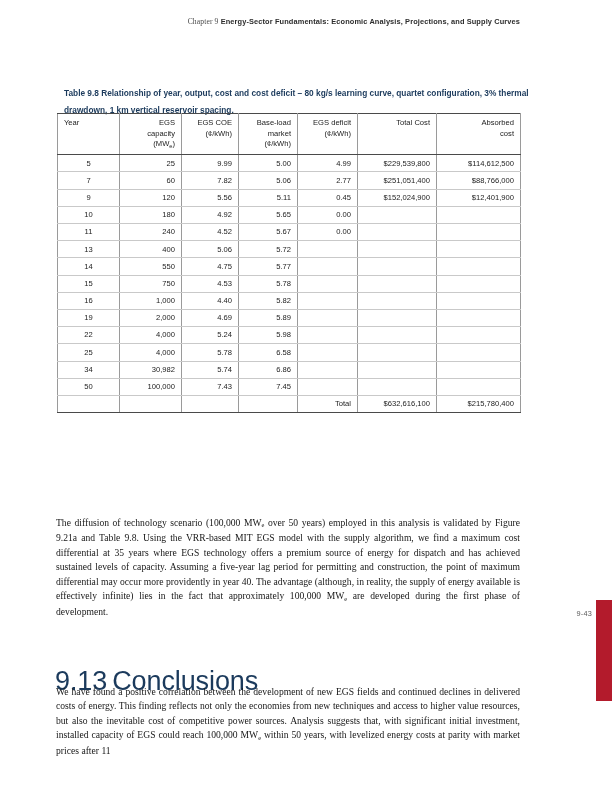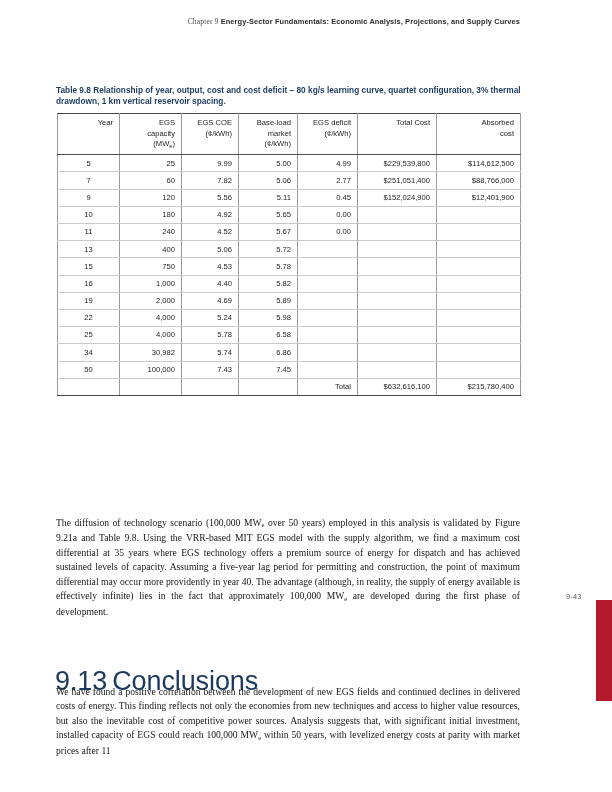--- a/index.html
+++ b/index.html
@@ -43,25 +43,25 @@
   }
   .running-head .rh-title {
     font-weight: bold;
     color: #2d2d2d;
   }
 
   
   .table-caption {
     position: absolute;
     top: 85px;
-    left: 56px;
+    left: 64px;
     width: 468px;
     font-family: "Liberation Sans", "DejaVu Sans", sans-serif;
     font-size: 8.3px;
-    line-height: 11px;
+    line-height: 17px;
     font-weight: bold;
     color: #1b3a5c;
   }
 
   
   .data-table-wrap {
     position: absolute;
     top: 113px;
     left: 57px;
     width: 463px;
@@ -97,21 +97,21 @@
     border-top: 1.1px solid #4a4a4a;
     border-bottom: 1.1px solid #4a4a4a;
     font-weight: normal;
     text-align: right;
     line-height: 10.6px;
     padding-top: 4px;
     padding-bottom: 4.5px;
     white-space: pre-line;
   }
   table.data-table thead th.th-year {
-    text-align: right;
+    text-align: left;
   }
   table.data-table tbody td {
     text-align: right;
     line-height: 9.5px;
   }
   table.data-table tbody td.td-year {
     text-align: center;
   }
   table.data-table tbody tr:last-child td {
     border-bottom: 1.1px solid #4a4a4a;
@@ -159,24 +159,24 @@
     font-size: 27px;
     font-weight: normal;
     color: #1b3a5c;
     letter-spacing: -0.1px;
   }
   .section-heading .sec-num { margin-right: 5px; }
 
   
   .folio {
     position: absolute;
-    top: 592px;
+    top: 609px;
     left: 566px;
     width: 26px;
-    text-align: left;
+    text-align: right;
     font-family: "Liberation Sans", "DejaVu Sans", sans-serif;
     font-size: 7.3px;
     color: #5a5a5a;
     letter-spacing: 0.2px;
   }
 
   
   .edge-tab {
     position: absolute;
     top: 600px;
@@ -269,20 +269,29 @@
           <tr>
             <td class="td-year">13</td>
             <td>400</td>
             <td>5.06</td>
             <td>5.72</td>
             <td></td>
             <td></td>
             <td></td>
           </tr>
           <tr>
+            <td class="td-year">14</td>
+            <td>550</td>
+            <td>4.75</td>
+            <td>5.77</td>
+            <td></td>
+            <td></td>
+            <td></td>
+          </tr>
+          <tr>
             <td class="td-year">15</td>
             <td>750</td>
             <td>4.53</td>
             <td>5.78</td>
             <td></td>
             <td></td>
             <td></td>
           </tr>
           <tr>
             <td class="td-year">16</td>

